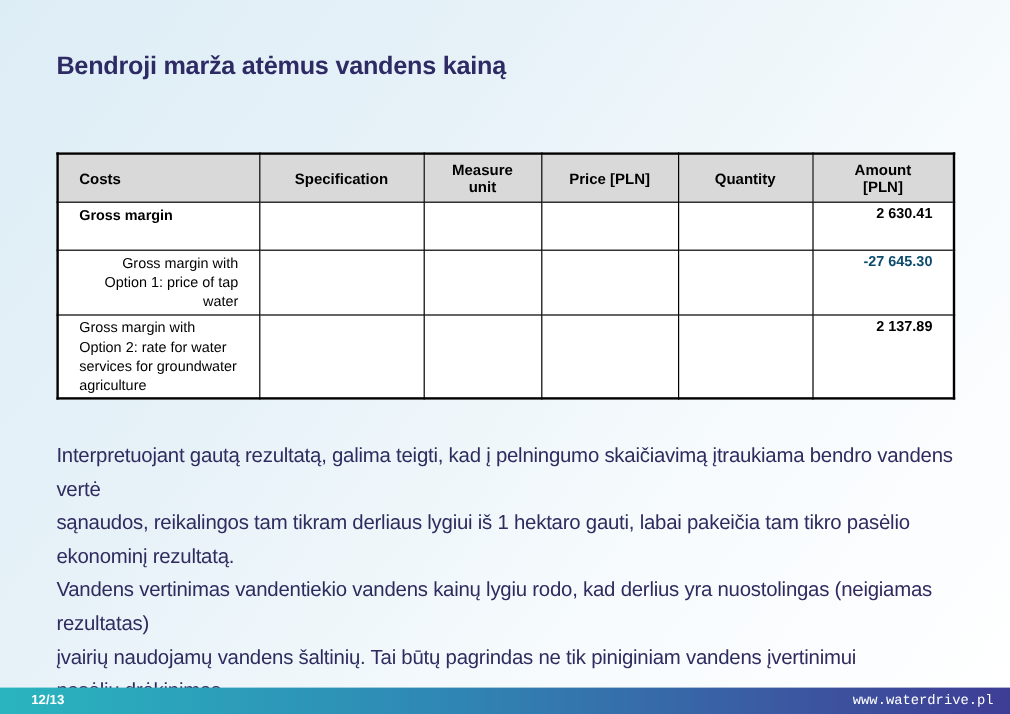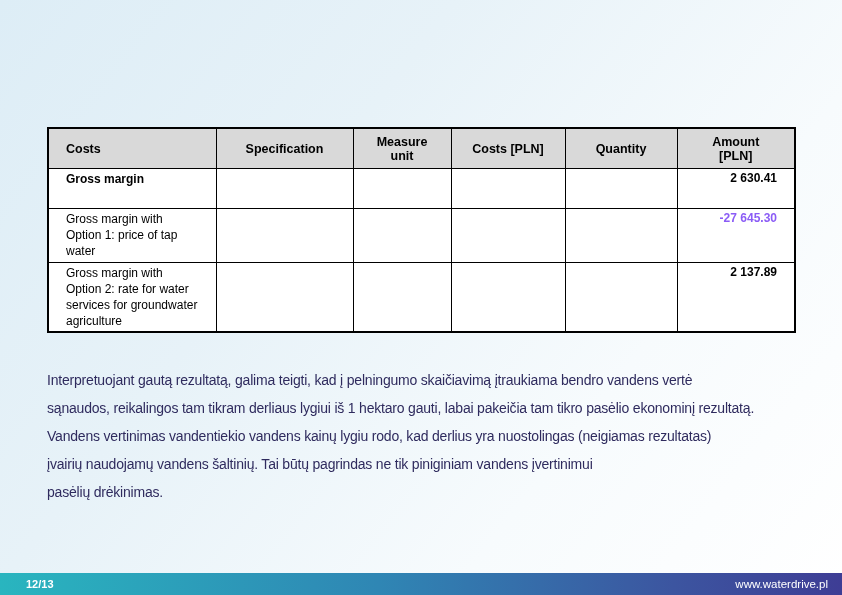--- a/index.html
+++ b/index.html
@@ -43,72 +43,73 @@
   table.costs-table thead th {
     background: #d9d9d9;
     height: 35px;
     vertical-align: middle;
     font-weight: bold;
     font-size: 12.5px;
     text-align: center;
   }
   table.costs-table thead th.col-costs { text-align: left; }
   tr.row-0 td { height: 35px; margin-left: 12px; }
-  tr.row-1 td { height: 31px; }
+  tr.row-1 td { height: 31px; text-align: right; }
   tr.row-2 td { height: 50px; }
   tr.row-3 td { height: 50px; }
   td.cost-label { text-align: left; line-height: 1.35; }
   tr.row-0 td.cost-label { font-weight: bold; }
   td.amount { text-align: right; font-weight: bold; }
-  td.amount.negative { color: #8b5cf6; }
+  td.amount.negative { color: #0c4a6e; }
   .paragraph {
     position: absolute;
     left: 47px; top: 366px;
     width: 780px;
-    font-size: 14px;
+    font-size: 17px;
     letter-spacing: -0.2px;
     line-height: 28px;
     color: #2f2b5e;
   }
   .footer-bar {
     position: absolute;
     left: 0; bottom: 0;
     width: 842px; height: 22px;
     background: linear-gradient(90deg, #29b5bf 0%, #2f86b4 45%, #3c55a0 80%, #3e3d95 100%);
     display: flex;
     align-items: center;
     justify-content: space-between;
     box-sizing: border-box;
     padding: 0 14px 0 26px;
     color: #ffffff;
   }
   .page-number { font-size: 11px; font-weight: bold; }
-  .website { font-size: 11.5px; }
+  .website { font-size: 11.5px; font-family: Liberation Mono, monospace; }
 </style>
 </head>
 <body>
 
 <div class="slide">
 
+  <h1 class="title">Bendroji marža atėmus vandens kainą</h1>
 
   <table class="costs-table">
     <colgroup>
       <col style="width:168px">
         <col style="width:137px">
         <col style="width:98px">
       <col style="width:114px">
         <col style="width:112px">
         <col style="width:118px">
     </colgroup>
     <thead>
       <tr>
         <th class="col-costs">Costs</th>
         <th>Specification</th>
         <th>Measure unit</th>
-        <th>Costs [PLN]</th>
+        <th>Price [PLN]</th>
         <th>Quantity</th>
         <th>Amount [PLN]</th>
       </tr>
     </thead>
     <tbody>
       <tr class="row-0">
         <td class="cost-label">Gross margin</td>
         <td></td>
         <td></td>
         <td></td>

